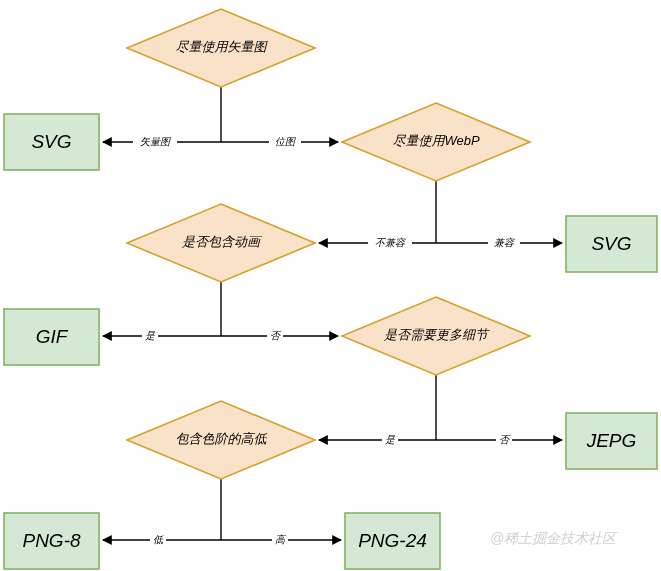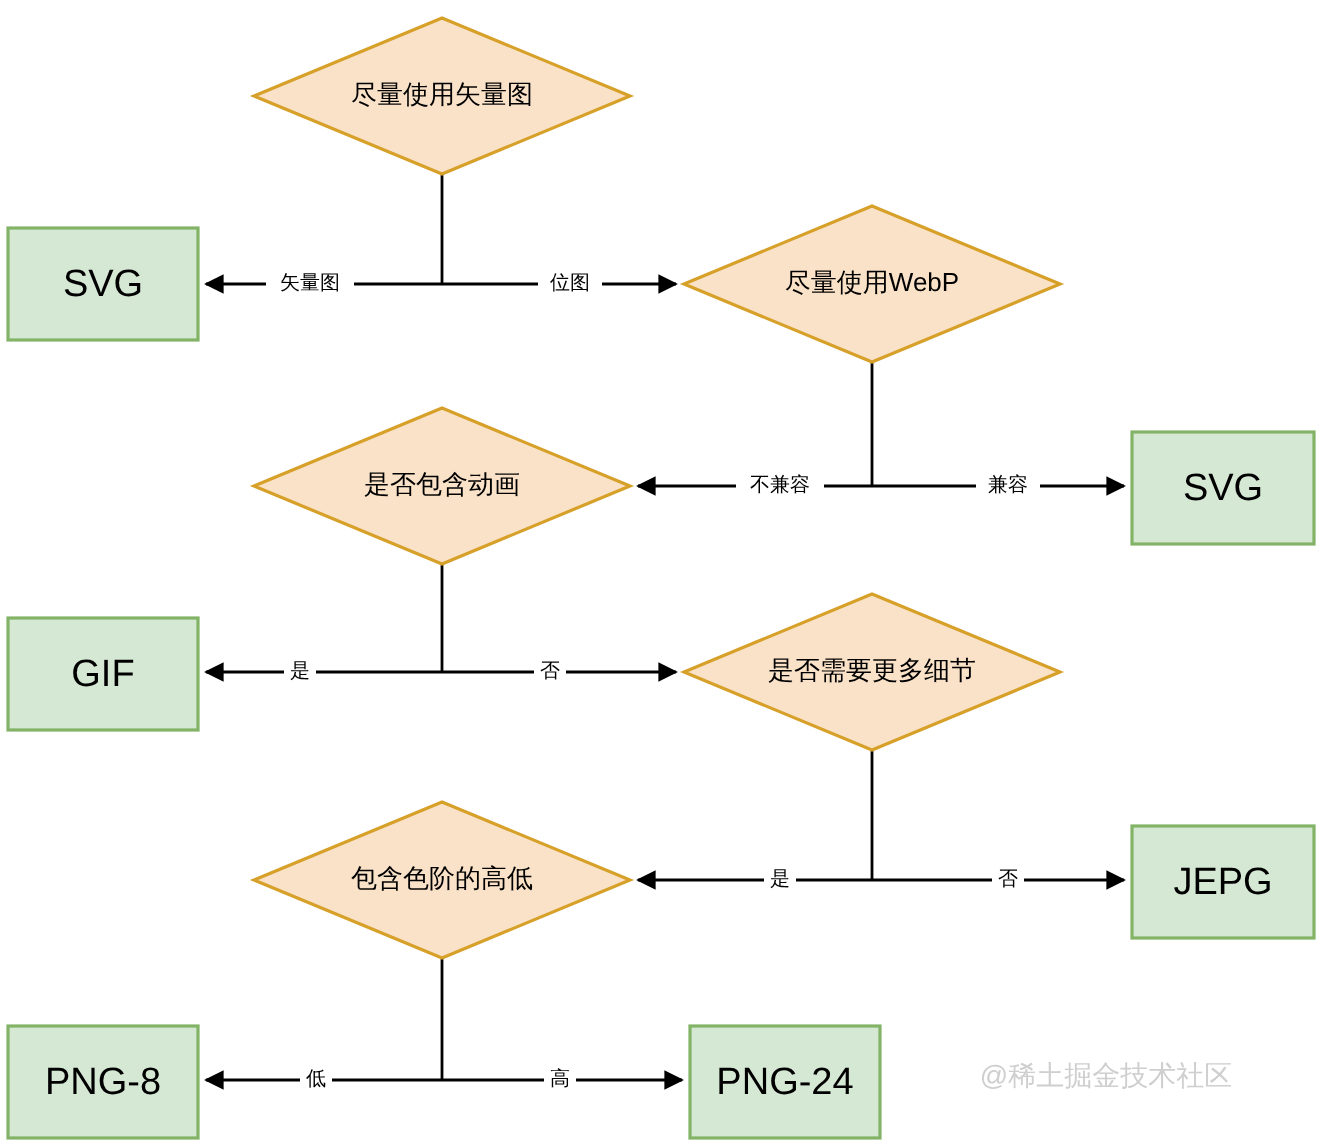--- a/index.html
+++ b/index.html
@@ -9,20 +9,21 @@
   }
   body {
     font-family: "Liberation Sans", "DejaVu Sans", sans-serif;
   }
   #canvas {
     position: relative;
     width: 661px;
     height: 571px;
     background: #ffffff;
     overflow: hidden;
+    font-style: italic;
   }
   #flow-svg {
     position: absolute;
     left: 0;
     top: 0;
     width: 661px;
     height: 571px;
     display: block;
   }
   .node-text {

